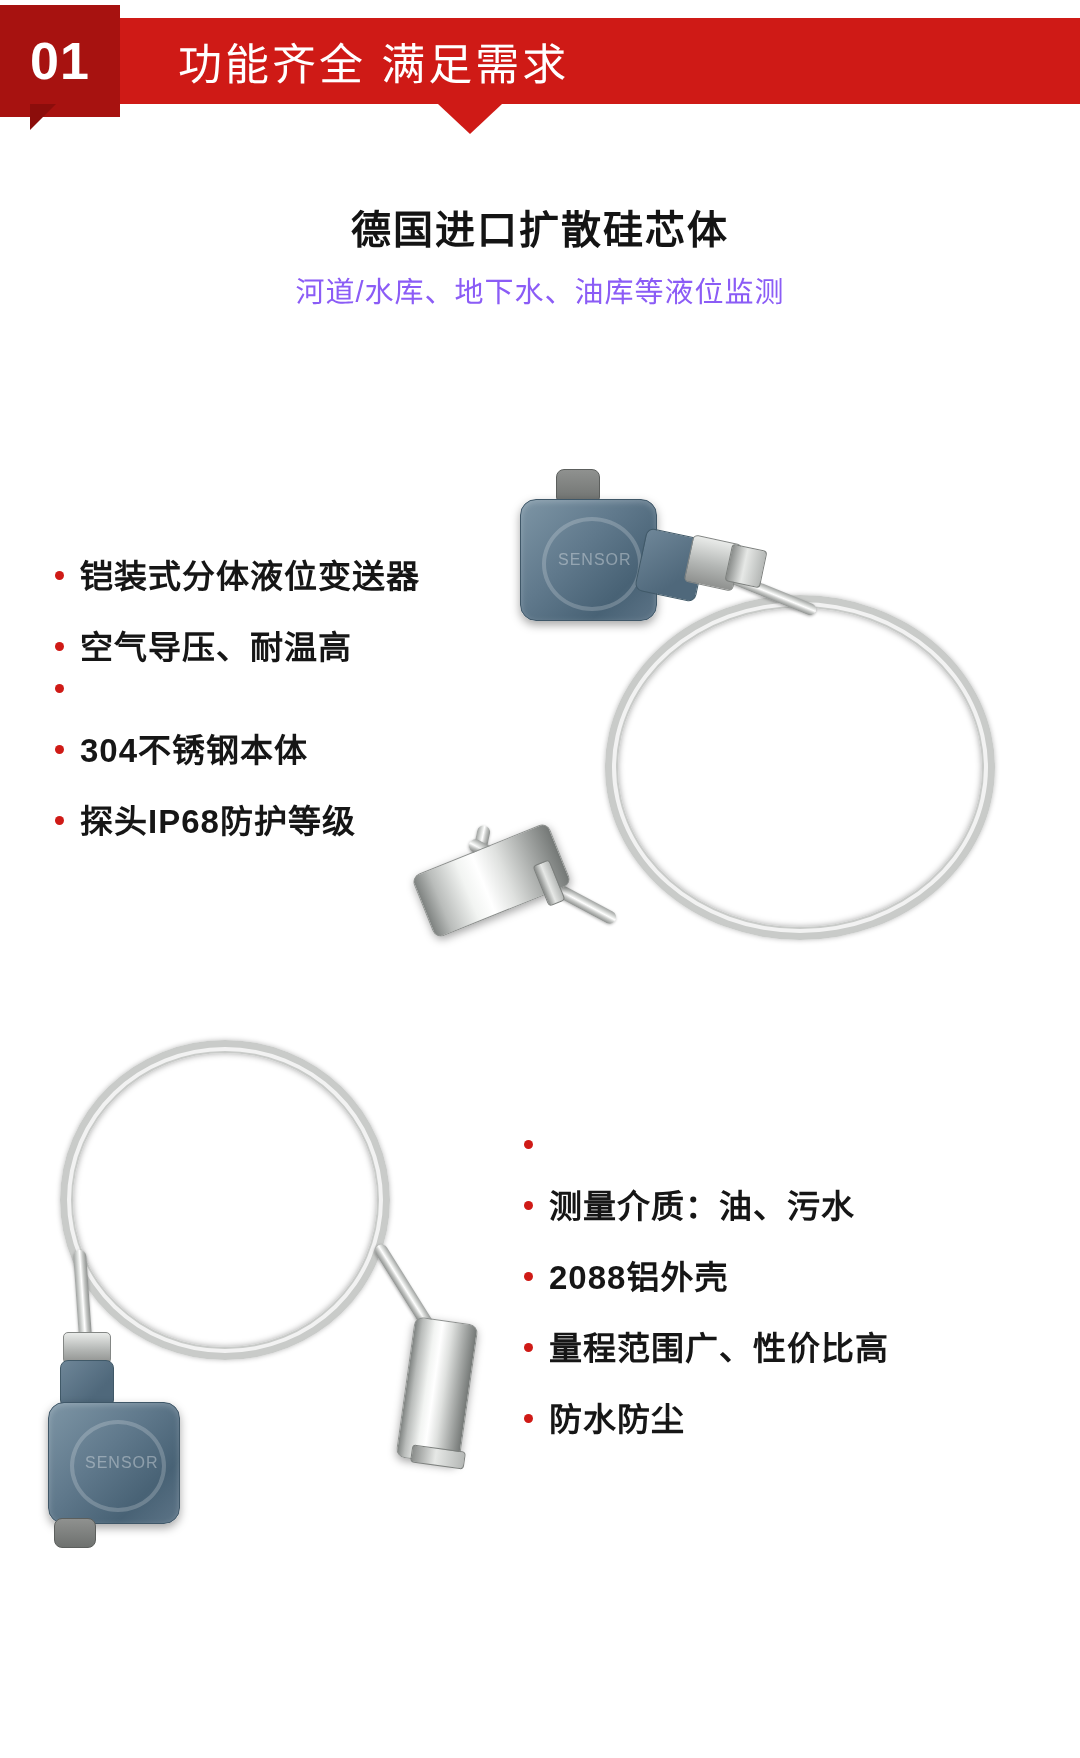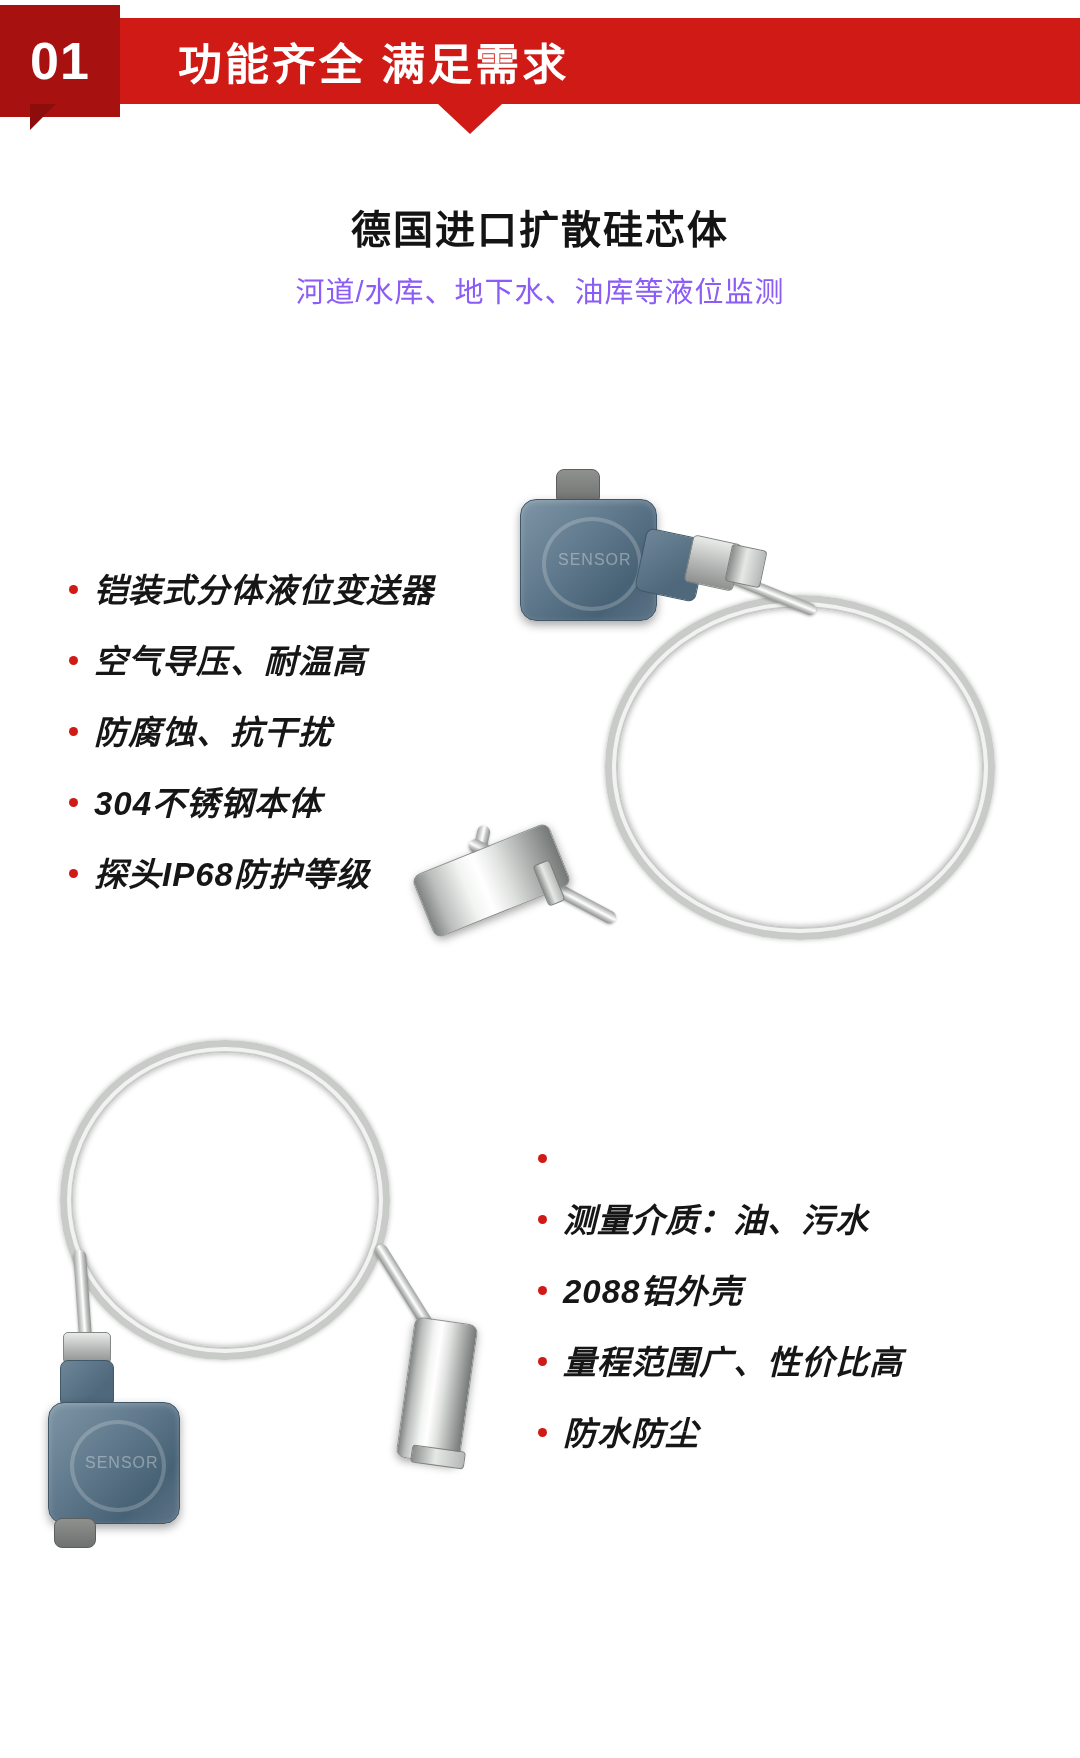--- a/index.html
+++ b/index.html
@@ -39,21 +39,21 @@
   .banner-number {
     color: #ffffff;
     font-size: 52px;
     font-weight: bold;
     letter-spacing: 1px;
     line-height: 1;
   }
   .banner-title {
     color: #ffffff;
     font-size: 44px;
-    font-weight: bold;
+    font-weight: normal;
     letter-spacing: 3px;
     margin-left: 58px;
     white-space: nowrap;
   }
   .banner-notch {
     position: absolute;
     top: 104px;
     left: 438px;
     width: 0;
     height: 0;
@@ -92,23 +92,22 @@
     text-align: center;
     font-size: 29px;
     color: #8b5cf6;
     letter-spacing: 1px;
   }
 
   
   .bullet-list {
     position: absolute;
     list-style: none;
-    margin: 14px;
+    margin: 0;
     padding: 0;
-    font-style: italic;
   }
   .bullet-list li {
     display: flex;
     align-items: baseline;
     font-size: 33px;
     font-weight: bold;
     color: #161616;
     margin-bottom: 23px;
     letter-spacing: 1px;
     white-space: nowrap;
@@ -235,21 +234,20 @@
   <li>
     <span class="dot"></span>
     <span>铠装式分体液位变送器</span>
   </li>
   <li>
     <span class="dot"></span>
     <span>空气导压、耐温高</span>
   </li>
   <li>
     <span class="dot"></span>
-    <span>防腐蚀、抗干扰</span>
   </li>
   <li>
     <span class="dot"></span>
     <span>304不锈钢本体</span>
   </li>
   <li>
     <span class="dot"></span>
     <span>探头IP68防护等级</span>
   </li>
 </ul>

